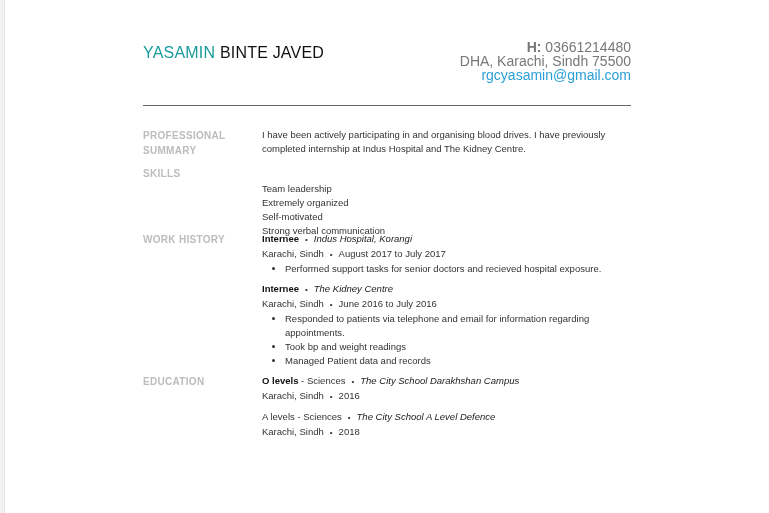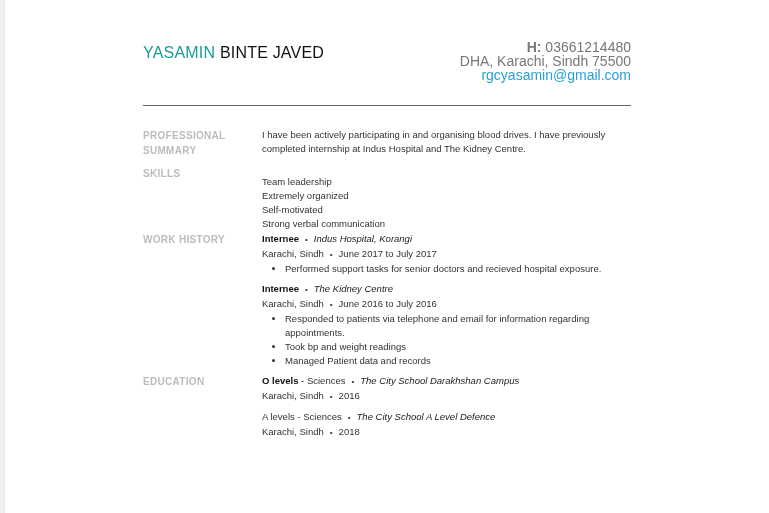--- a/index.html
+++ b/index.html
@@ -71,36 +71,36 @@
     <div class="divider"></div>
   </div>
 
   <div class="section" style="top:128px;">
     <div class="sec-title">PROFESSIONAL SUMMARY</div>
     <div class="sec-body" style="top:0;">I have been actively participating in and organising blood drives. I have previously completed internship at Indus Hospital and The Kidney Centre.</div>
   </div>
 
   <div class="section" style="top:166px;">
     <div class="sec-title">SKILLS</div>
-    <div class="sec-body skills-grid" style="top:9px;">
+    <div class="sec-body skills-grid" style="top:16px;">
       <div>
         <div>Team leadership</div>
         <div>Extremely organized</div>
         <div>Self-motivated</div>
         <div>Strong verbal communication</div>
       </div>
     </div>
   </div>
 
   <div class="section" style="top:232px;">
     <div class="sec-title">WORK HISTORY</div>
     <div class="sec-body" style="top:0;">
       <div class="job">
         <div><span class="bold">Internee</span><span class="sep">•</span><span class="ital">Indus Hospital, Korangi</span></div>
-        <div><span>Karachi, Sindh</span><span class="sep">•</span><span>June 2017 to July 2017</span></div>
+        <div><span>Karachi, Sindh</span><span class="sep">•</span><span>August 2017 to July 2017</span></div>
         <ul>
           <li>Performed support tasks for senior doctors and recieved hospital exposure.</li>
         </ul>
       </div>
       <div class="job">
         <div><span class="bold">Internee</span><span class="sep">•</span><span class="ital">The Kidney Centre</span></div>
         <div><span>Karachi, Sindh</span><span class="sep">•</span><span>June 2016 to July 2016</span></div>
         <ul>
           <li>Responded to patients via telephone and email for information regarding appointments.</li>
           <li>Took bp and weight readings</li>

